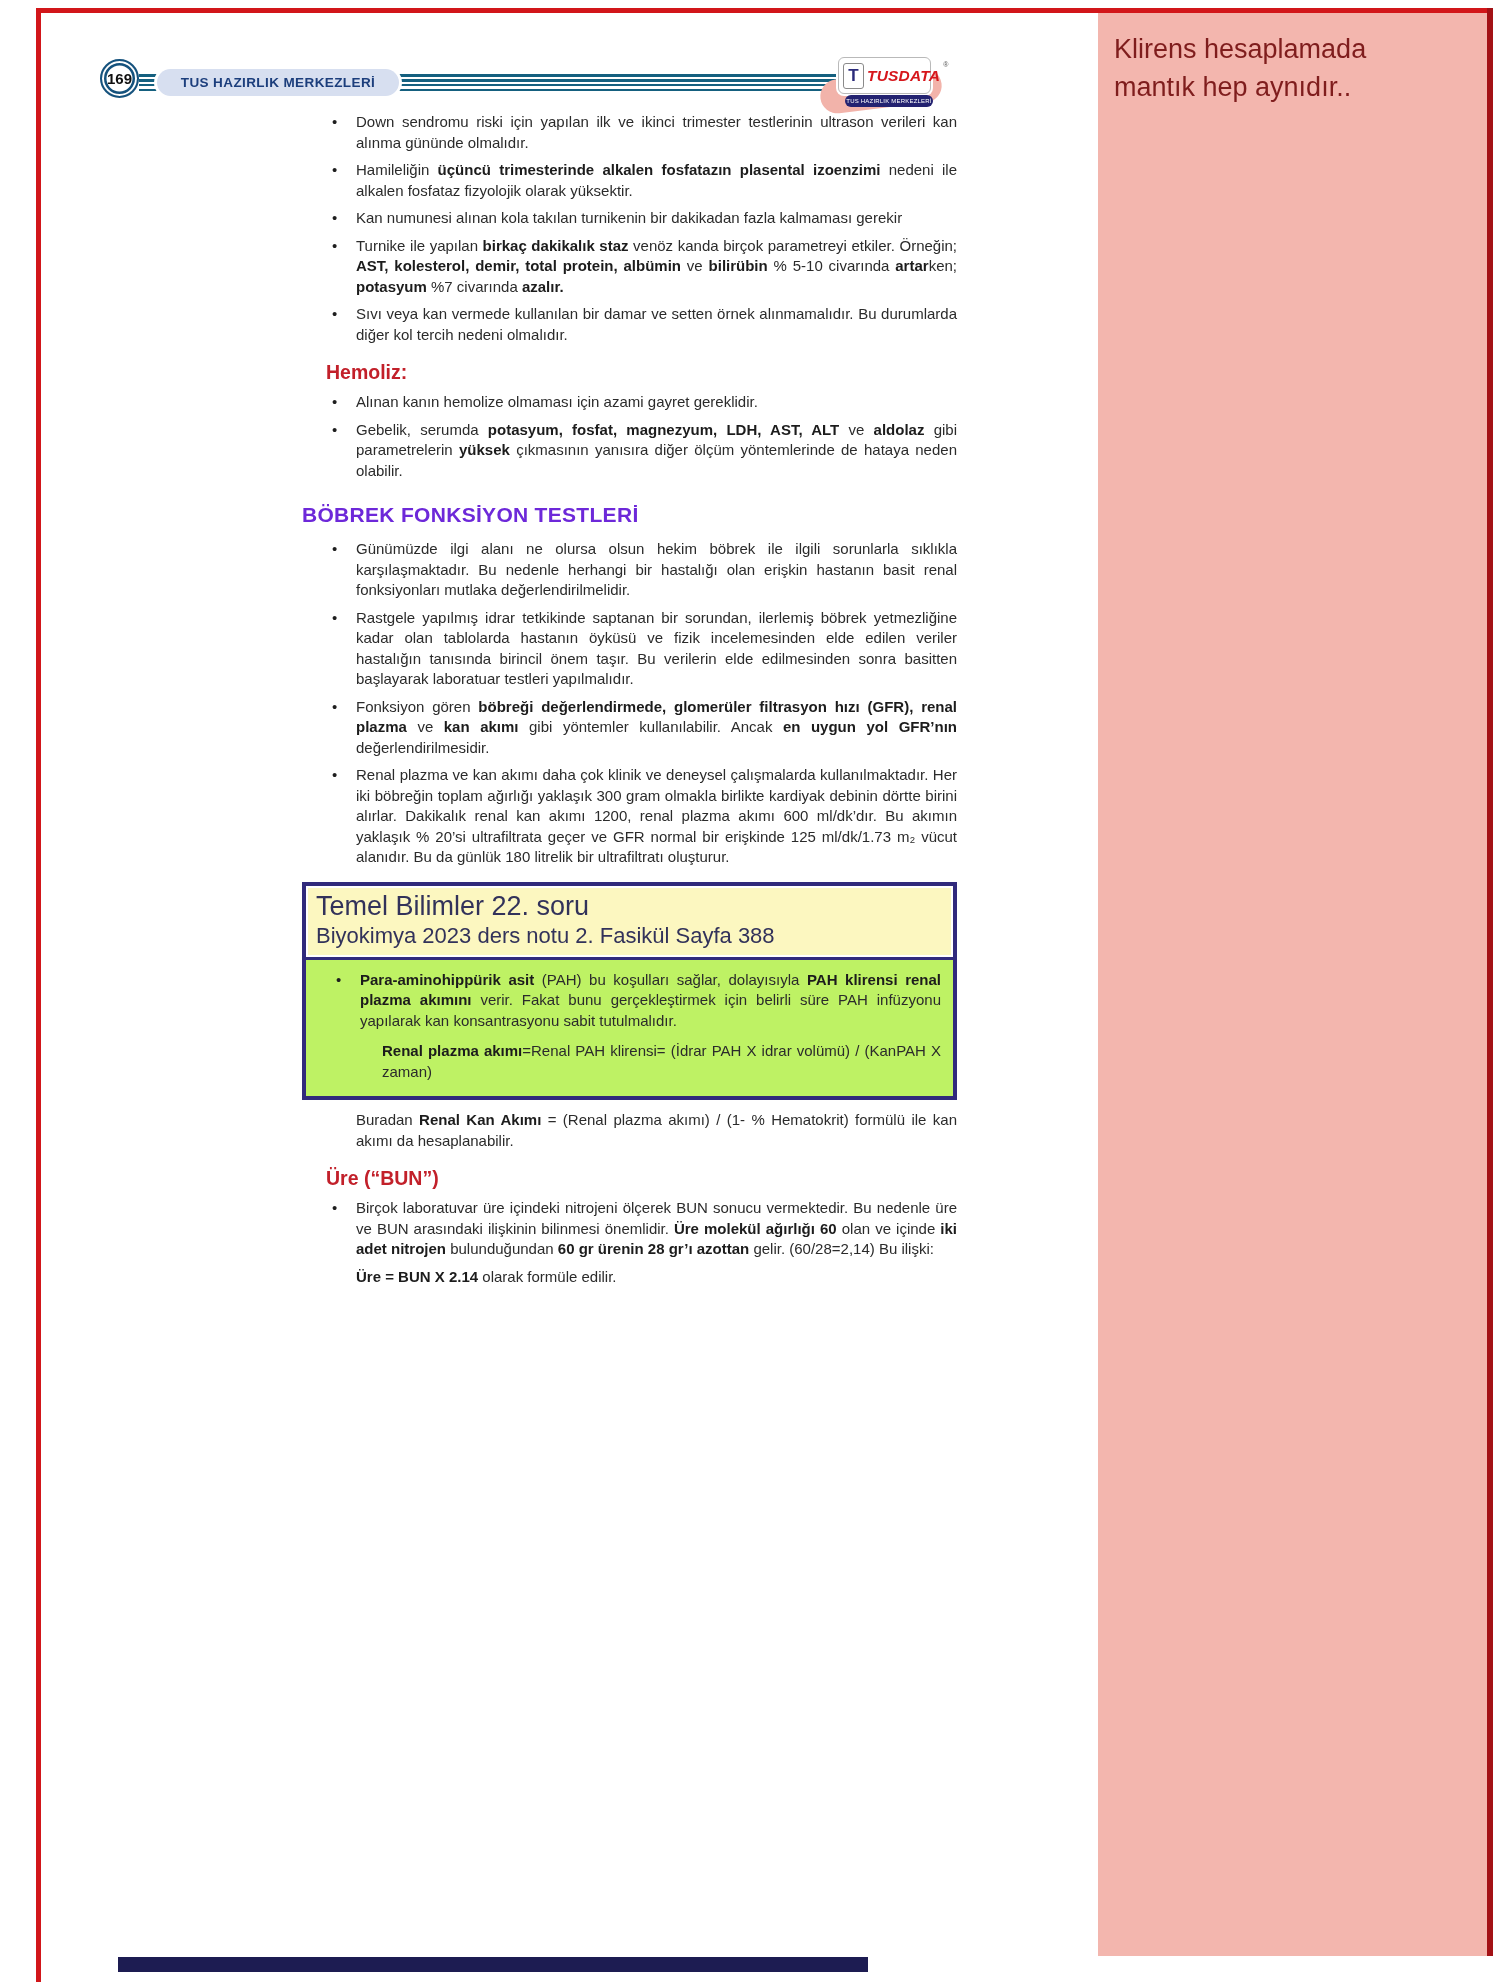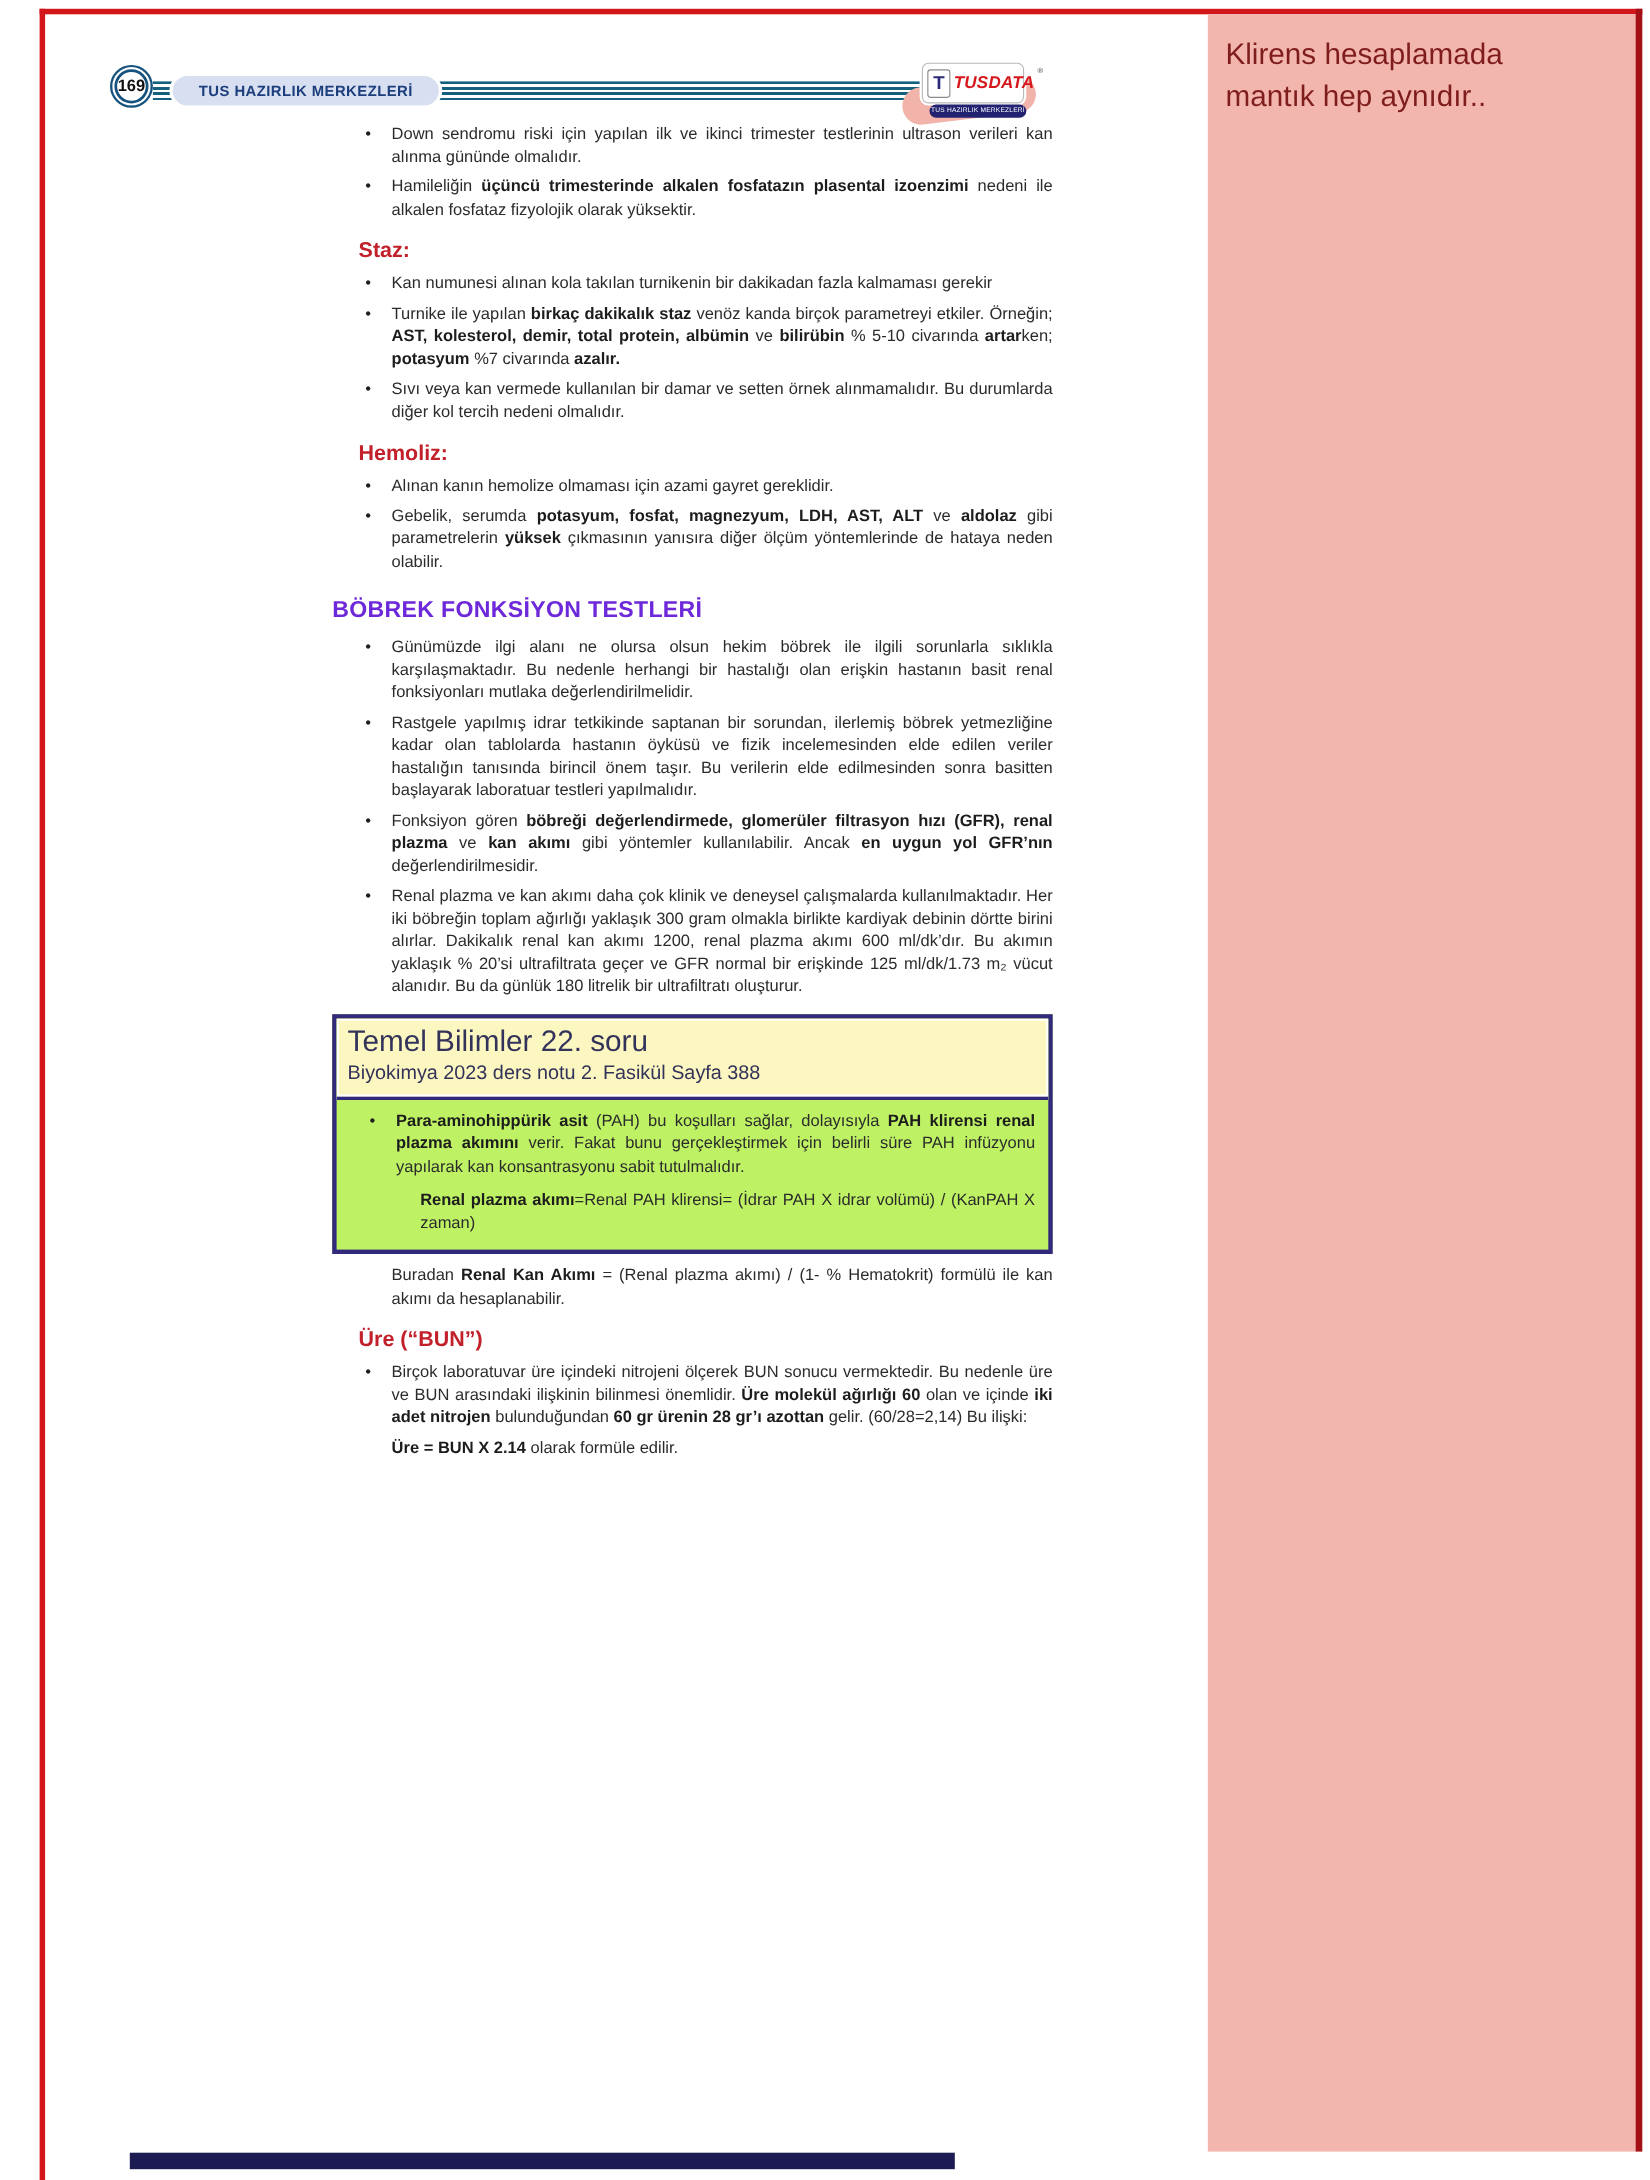--- a/index.html
+++ b/index.html
@@ -44,21 +44,21 @@
   .dot { width:24px; flex:none; font-size:15px; line-height:20px; color:#1e1e1e; }
   .btext { flex:1; font-size:15px; line-height:20.5px; text-align:justify; }
   .para { margin:4px 0 8px 54px; font-size:15px; line-height:20.5px; text-align:justify; }
   .btext b, .para b { color:#1c1c1c; }
 
   
   .callout { border:4px solid #312a7c; background:#bef264; margin:14px 0 10px 0; }
   .callout-header { background:#fcf7c0; border-bottom:3px solid #312a7c; box-shadow:inset 0 0 0 2px #ffffff;
                     padding:4px 10px 8px 10px; }
   .ch1 { font-size:27px; line-height:32px; color:#32325a; }
-  .ch2 { font-size:18px; line-height:27px; color:#32325a; }
+  .ch2 { font-size:22px; line-height:27px; color:#32325a; }
   .callout-body { padding:10px 12px 12px 0; }
   .callout-body .bullet { margin-left:30px; }
   .callout-body .para { margin-left:76px; margin-top:10px; margin-bottom:2px; }
 </style>
 </head>
 <body>
 
 <div class="frame-top"></div>
 <div class="frame-left"></div>
 <div class="sidebar"></div>
@@ -79,21 +79,20 @@
 
 <div class="content">
     <div class="bullet">
       <span class="dot">•</span>
       <span class="btext"><span>Down sendromu riski için yapılan ilk ve ikinci trimester testlerinin ultrason verileri kan alınma gününde olmalıdır.</span></span>
     </div>
     <div class="bullet">
       <span class="dot">•</span>
       <span class="btext"><span>Hamileliğin </span><b>üçüncü trimesterinde alkalen fosfatazın plasental izoenzimi</b><span> nedeni ile alkalen fosfataz fizyolojik olarak yüksektir.</span></span>
     </div>
-    <div class="h2">Staz:</div>
     <div class="bullet">
       <span class="dot">•</span>
       <span class="btext"><span>Kan numunesi alınan kola takılan turnikenin bir dakikadan fazla kalmaması gerekir</span></span>
     </div>
     <div class="bullet">
       <span class="dot">•</span>
       <span class="btext"><span>Turnike ile yapılan </span><b>birkaç dakikalık staz</b><span> venöz kanda birçok parametreyi etkiler. Örneğin; </span><b>AST, kolesterol, demir, total protein, albümin</b><span> ve </span><b>bilirübin</b><span> % 5-10 civarında </span><b>artar</b><span>ken; </span><b>potasyum</b><span> %7 civarında </span><b>azalır.</b></span>
     </div>
     <div class="bullet">
       <span class="dot">•</span>

